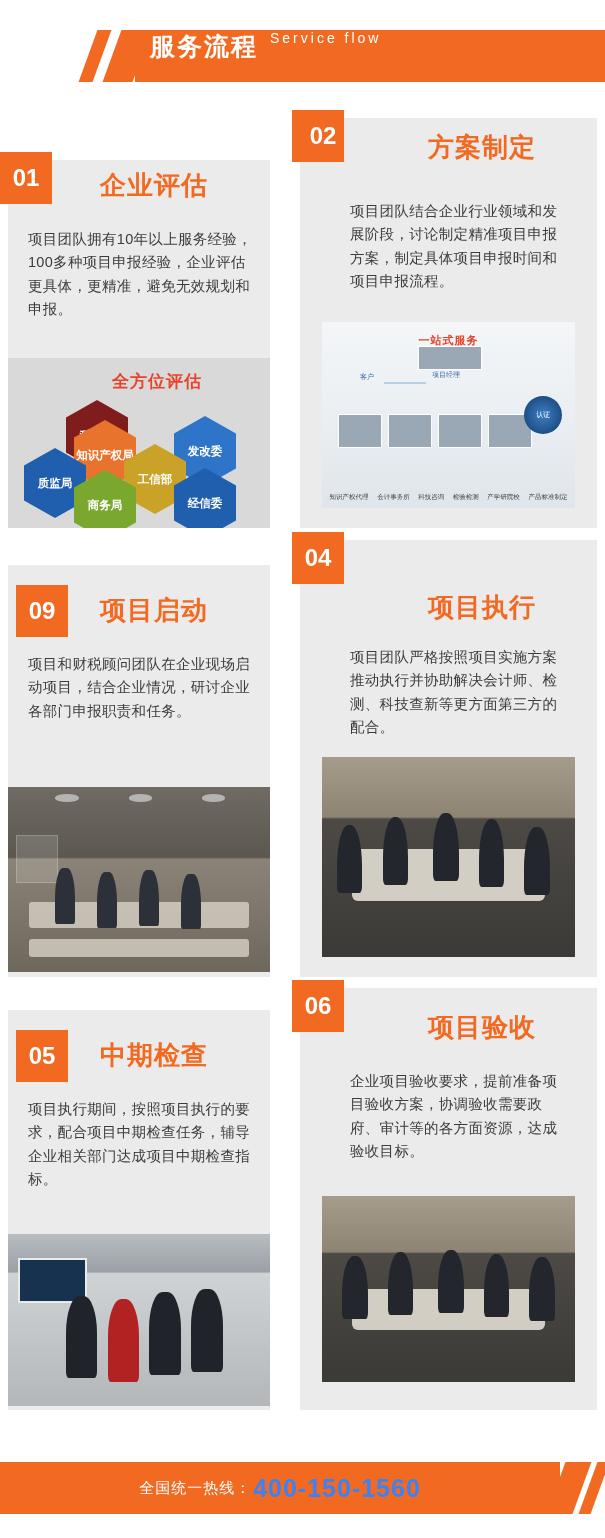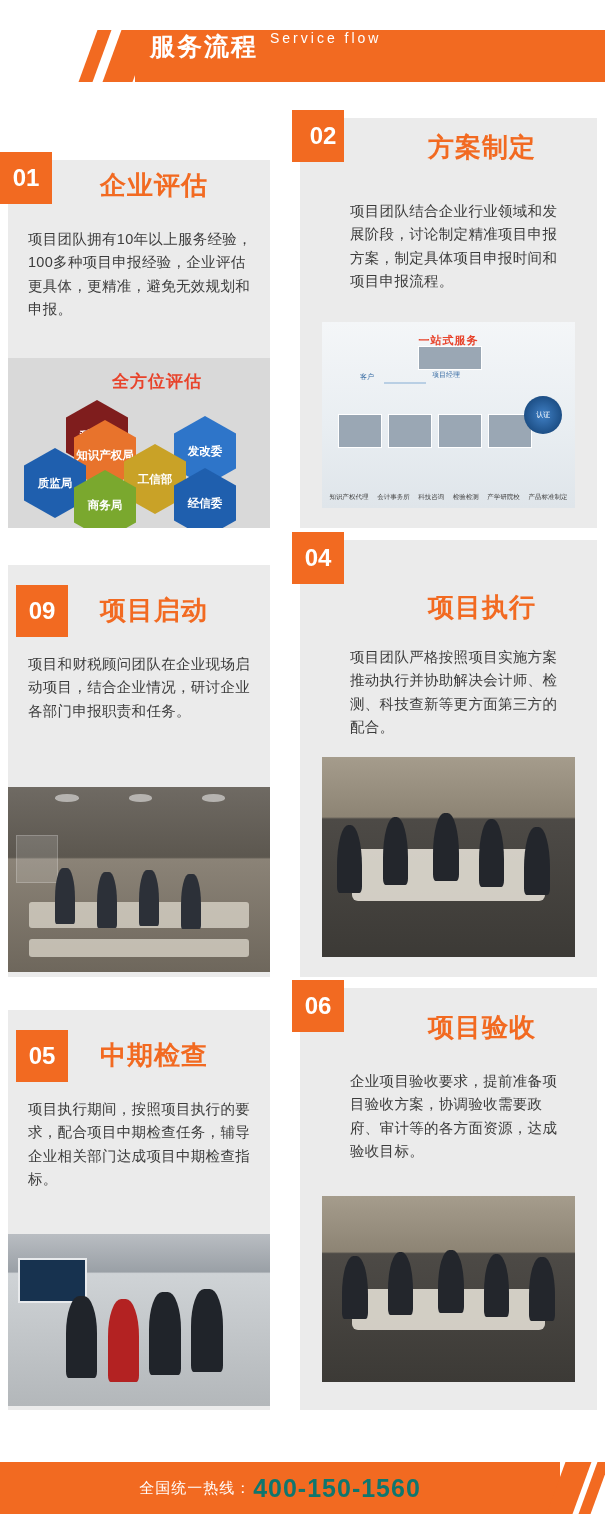--- a/index.html
+++ b/index.html
@@ -283,21 +283,21 @@
     align-items: center;
     justify-content: center;
     gap: 2px;
   }
   .ftr-label {
     color: #ffffff;
     font-size: 15px;
     letter-spacing: 1px;
   }
   .ftr-phone {
-    color: #0f766e;
+    color: #3b82f6;
     font-size: 25px;
     font-weight: bold;
     letter-spacing: 1px;
   }
 </style>
 </head>
 <body>
 
 <div class="header">
   <div class="hdr-slash2"></div>

